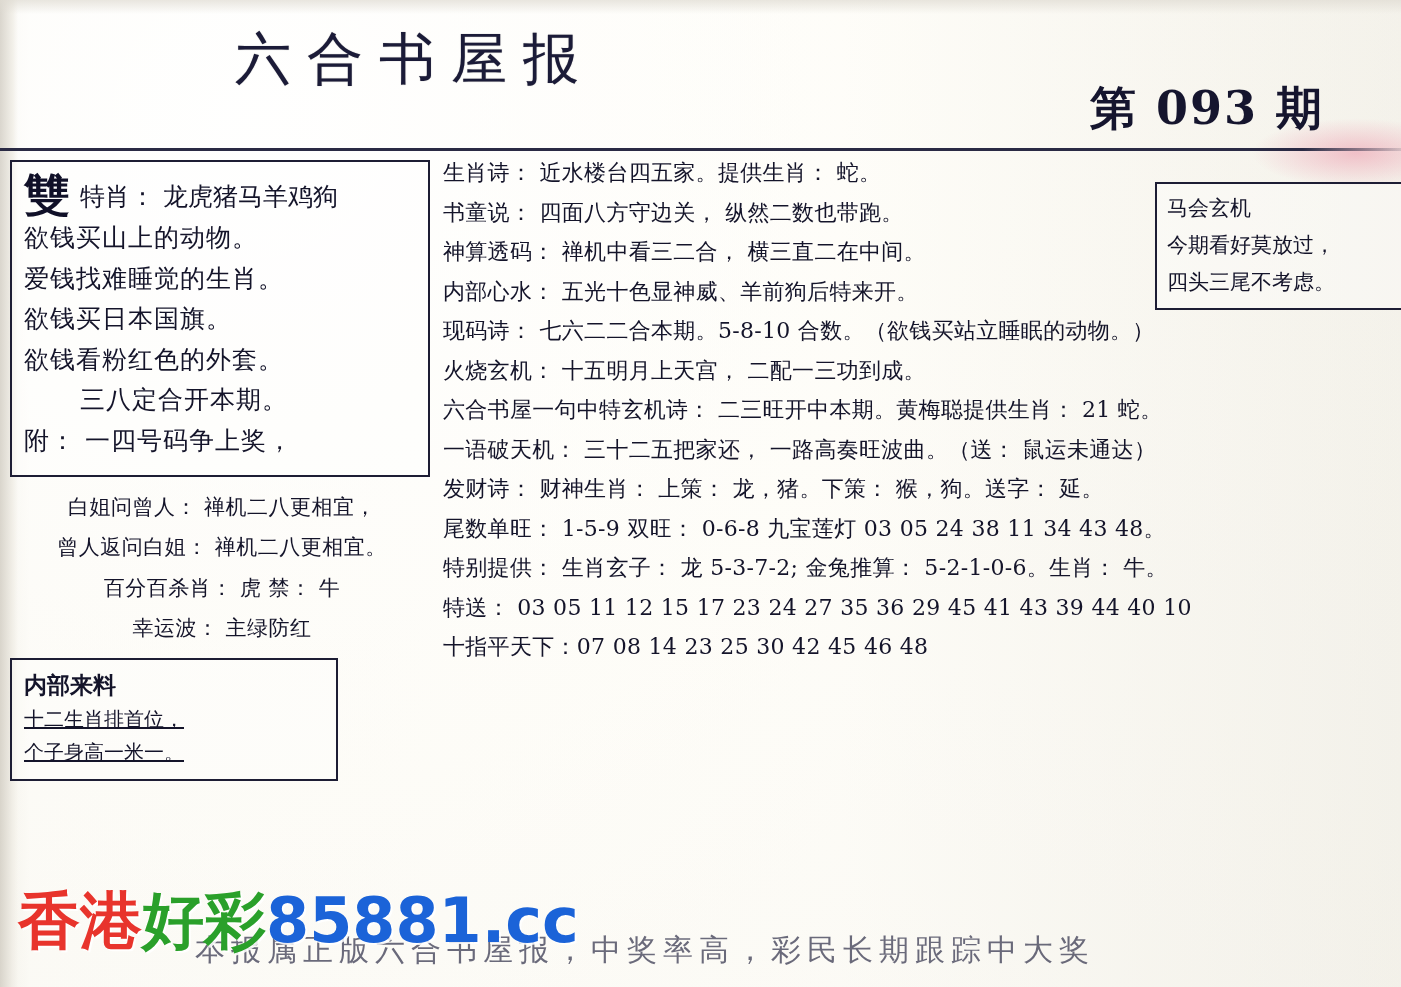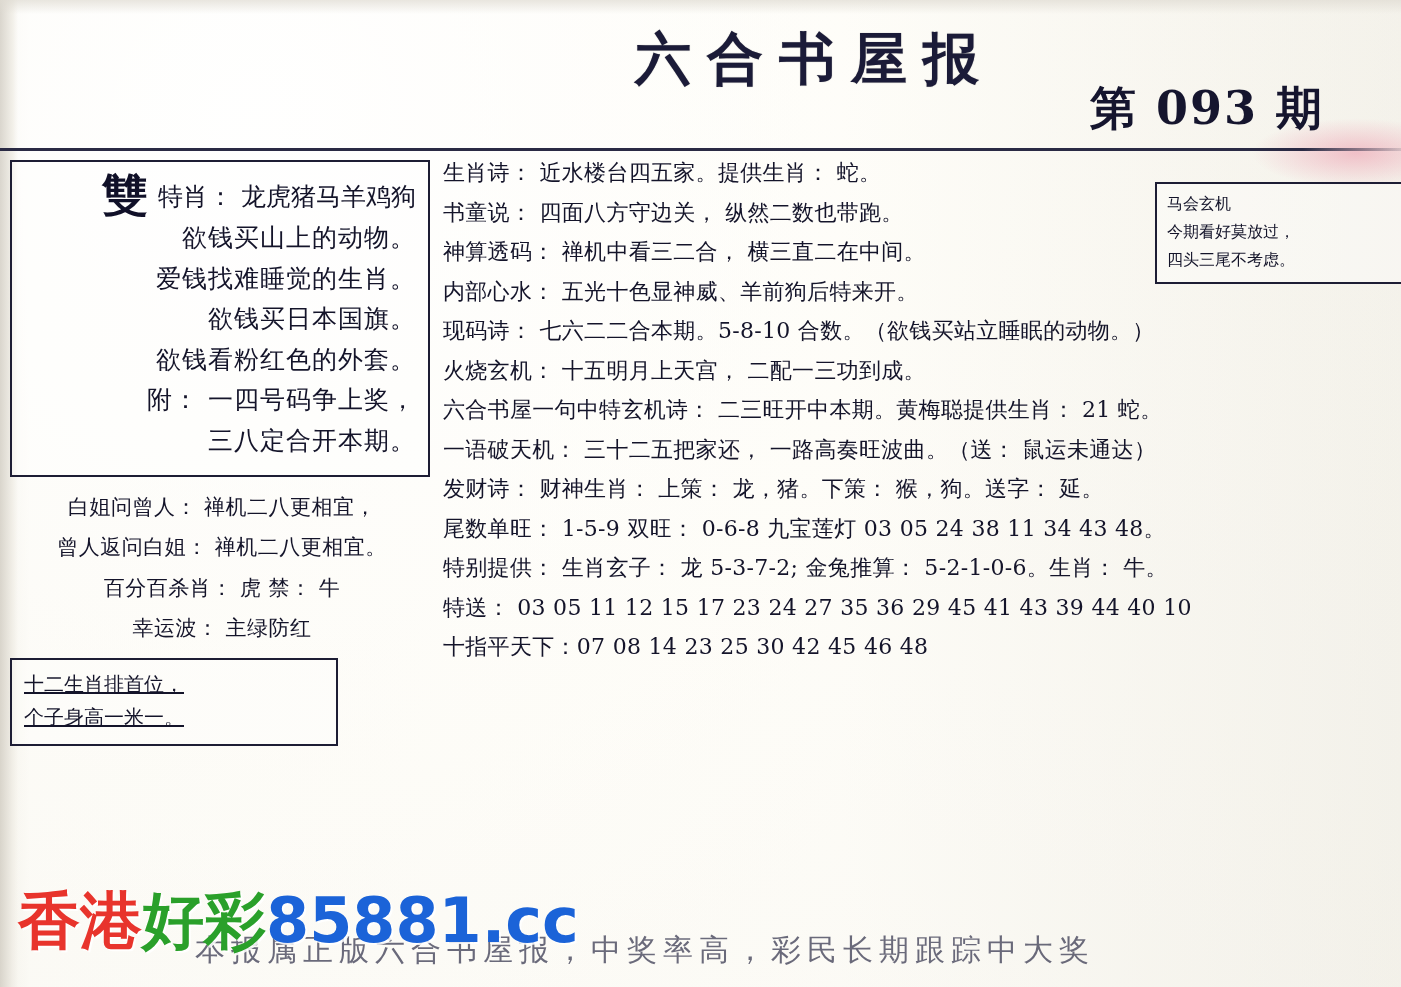--- a/index.html
+++ b/index.html
@@ -35,23 +35,23 @@
   }
   .pink-blob{
     position:absolute;right:0;top:118px;width:150px;height:70px;
     background:radial-gradient(ellipse at 70% 50%, rgba(236,150,170,.55), rgba(236,150,170,0) 70%);
     pointer-events:none;
   }
 
   
   .masthead{
     position:absolute;left:235px;top:22px;width:760px;
-    text-align:right;
+    text-align:left;
     font-family:"DejaVu Sans","Liberation Sans",sans-serif;
-    font-weight:bold;
+    font-weight:normal;
     font-size:56px;
     letter-spacing:16px;
     color:#1b1b38;
     text-shadow:0 0 1px rgba(0,0,0,.4);
   }
   .issue{
     position:absolute;left:1090px;top:78px;
     font-size:46px;font-weight:bold;
     font-family:"DejaVu Serif","Liberation Serif",serif;
     color:#15152e;
@@ -61,21 +61,20 @@
     position:absolute;left:0;top:148px;width:1401px;height:3px;
     background:linear-gradient(to right,#2a2a44,#2a2a44 93%,rgba(42,42,68,.15));
   }
 
   
   .left-col{position:absolute;left:10px;top:160px;width:420px;}
   .box{
     border:2px solid #1d1d34;
     padding:10px 12px 14px 12px;
     background:rgba(255,255,255,.35);
-    text-align:right;
   }
   .big-char{
     font-family:"DejaVu Sans","Liberation Sans",sans-serif;
     font-size:46px;font-weight:bold;line-height:1;
     vertical-align:-6px;margin-right:10px;
     color:#101028;
   }
   .lead-line{
     font-size:25px;line-height:1.05;white-space:nowrap;
   }
@@ -97,21 +96,21 @@
   .ib-title{font-size:23px;font-weight:bold;line-height:1.5;}
   .ib-line{font-size:20px;line-height:1.65;white-space:nowrap;text-decoration:underline;}
 
   
   .info-box{
     position:absolute;left:1155px;top:182px;width:228px;
     border:2px solid #1d1d34;
     padding:6px 8px 8px 10px;
     background:rgba(255,255,255,.35);
   }
-  .info-line{font-size:16px;line-height:1.75;white-space:nowrap;}
+  .info-line{font-size:21px;line-height:1.75;white-space:nowrap;}
 
   
   .center-col{
     position:absolute;left:443px;top:162px;width:700px;
   }
   .row{
     font-size:22px;
     line-height:1.0;
     margin-bottom:17.5px;
     white-space:nowrap;
@@ -157,32 +156,33 @@
 
   <div class="left-col">
     <div class="box">
       <div class="lead-line">
         <span class="big-char">雙</span><span>特肖： 龙虎猪马羊鸡狗</span>
       </div>
       <div class="lc-line">欲钱买山上的动物。</div>
       <div class="lc-line">爱钱找难睡觉的生肖。</div>
       <div class="lc-line">欲钱买日本国旗。</div>
       <div class="lc-line">欲钱看粉红色的外套。</div>
+      <div class="lc-line lc-indent">三八定合开本期。</div>
       <div class="lc-line">附： 一四号码争上奖，</div>
-      <div class="lc-line lc-indent">三八定合开本期。</div>
     </div>
 
     <div class="sub-lines">
       <div class="sub-line">白姐问曾人： 禅机二八更相宜，</div>
       <div class="sub-line">曾人返问白姐： 禅机二八更相宜。</div>
       <div class="sub-line">百分百杀肖： 虎 禁： 牛</div>
       <div class="sub-line">幸运波： 主绿防红</div>
     </div>
 
     <div class="inner-box">
+      <div class="ib-title">内部来料</div>
       <div class="ib-line">十二生肖排首位，</div>
       <div class="ib-line">个子身高一米一。</div>
     </div>
   </div>
 
   <div class="info-box">
     <div class="info-line">马会玄机</div>
     <div class="info-line">今期看好莫放过，</div>
     <div class="info-line">四头三尾不考虑。</div>
   </div>

